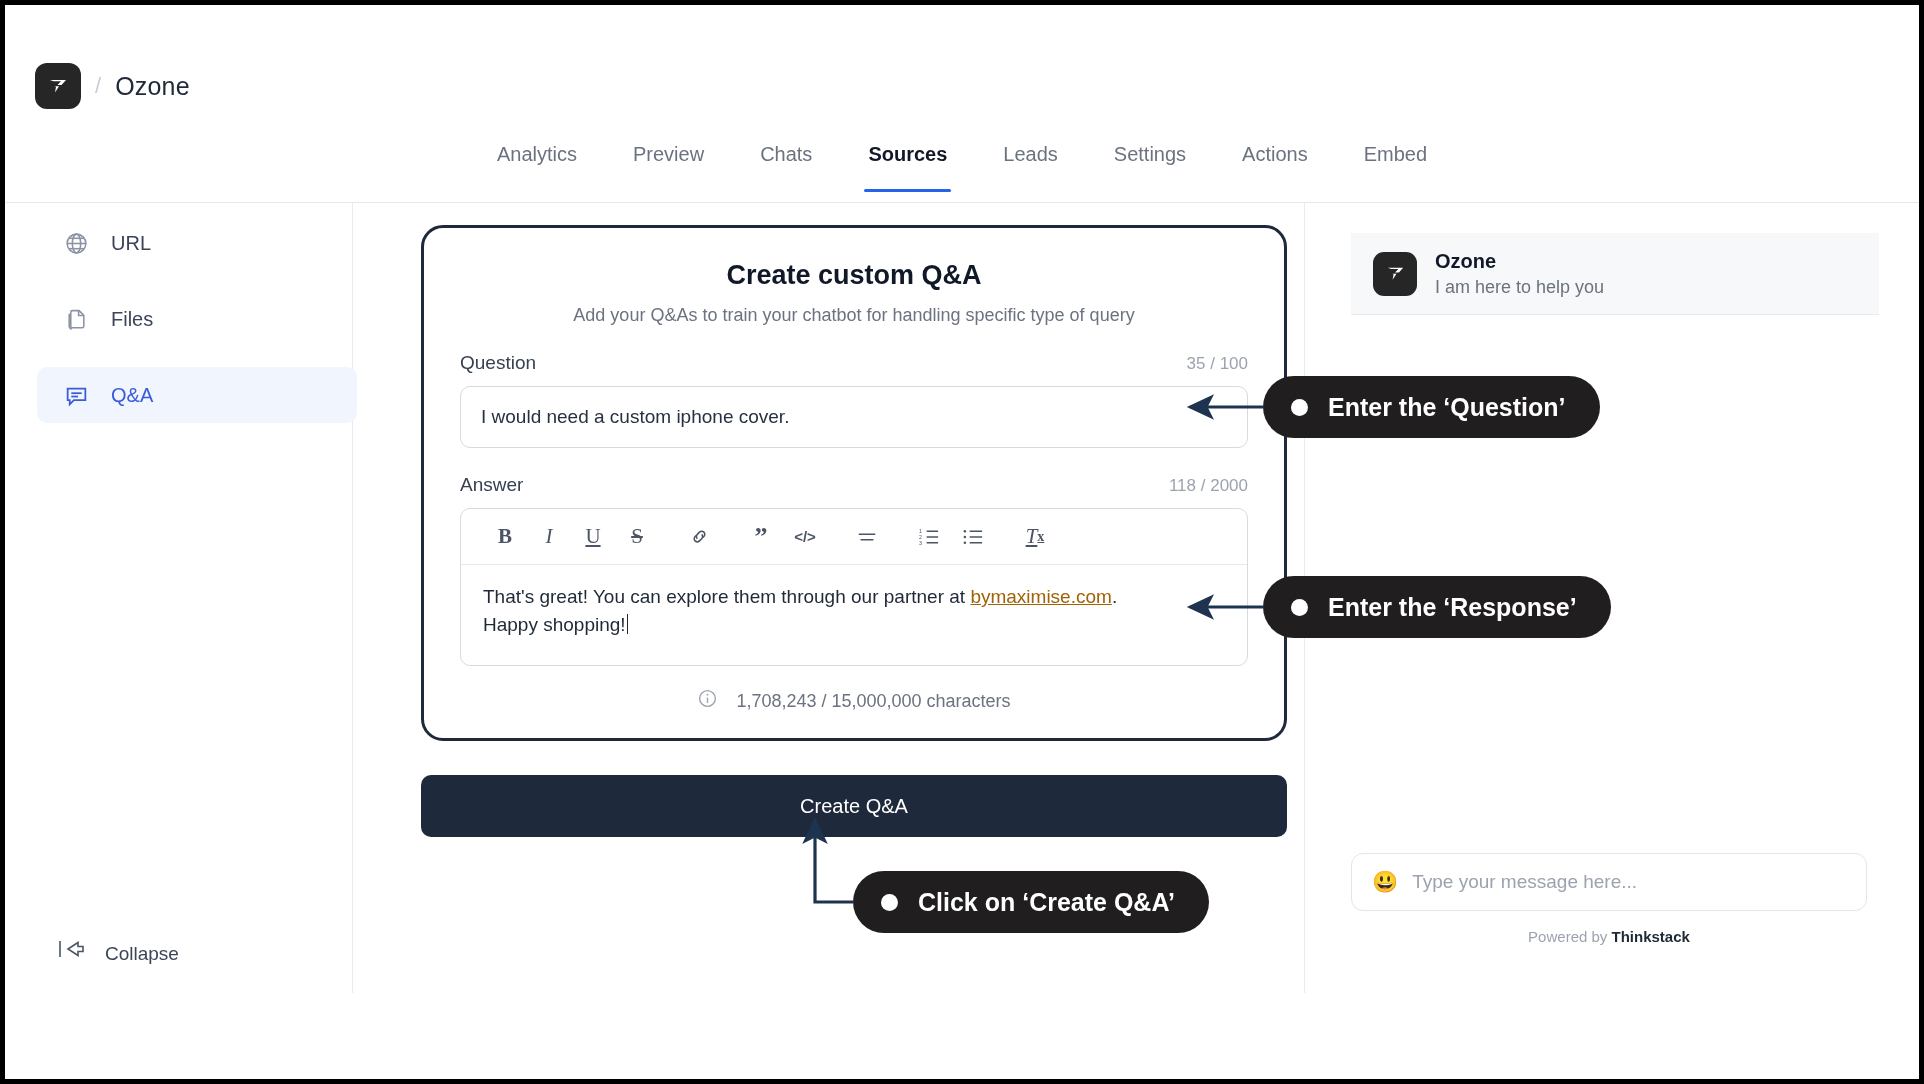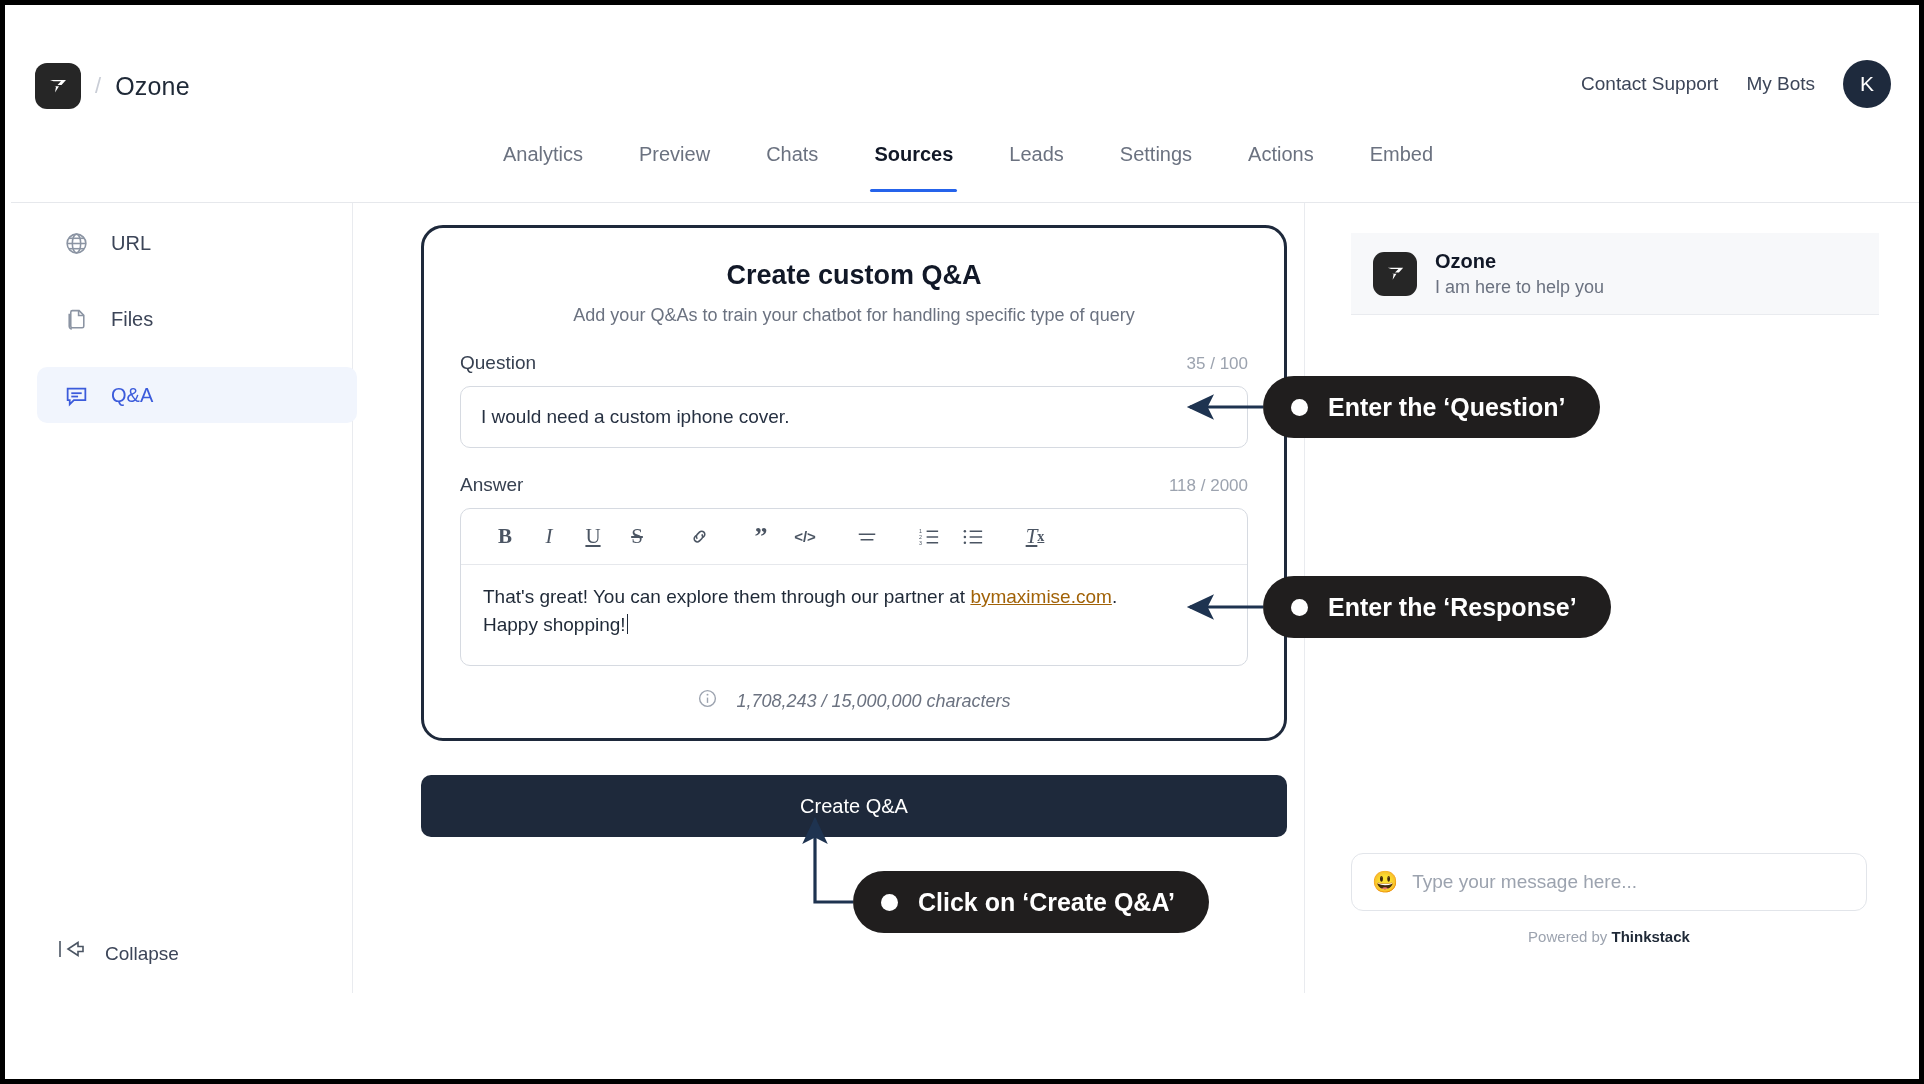--- a/index.html
+++ b/index.html
@@ -49,21 +49,21 @@
   .header-link { color: #3c4558; font-size: 19px; }
   .avatar {
     width: 48px; height: 48px; border-radius: 50%;
     background: #1e2a3d; color: #ffffff;
     display: flex; align-items: center; justify-content: center;
     font-size: 21px; font-weight: 500;
   }
 
   
   .tabs {
-    position: absolute; left: 6px; top: 116px;
+    position: absolute; left: 0; top: 116px;
     width: 100%; height: 82px;
     border-bottom: 1.5px solid #e6e8ec;
     display: flex; align-items: flex-start; justify-content: center;
     gap: 0px;
   }
   .tab {
     position: relative;
     padding: 22px 28px 26px 28px;
     font-size: 20px; color: #6b7280; white-space: nowrap;
   }
@@ -167,21 +167,21 @@
   }
   .editor-body a { color: #a16207; text-decoration: underline; }
   .caret {
     display: inline-block; width: 1.5px; height: 20px;
     background: #1f2937; vertical-align: -3px; margin-left: 1px;
   }
 
   .char-total {
     margin-top: 22px;
     display: flex; align-items: center; justify-content: center; gap: 18px;
-    font-size: 18px; color: #6b7280; font-style: italic;
+    font-size: 18px; color: #6b7280;
   }
 
   .create-btn {
     position: absolute; left: 0px; top: 572px;
     width: 866px; height: 62px;
     background: #1e293b; color: #ffffff;
     border-radius: 10px;
     display: flex; align-items: center; justify-content: center;
     font-size: 20px; font-weight: 500;
   }
@@ -258,25 +258,20 @@
   <div class="header">
     <div class="brand">
       <div class="logo-tile">
         <svg width="26" height="26" viewBox="0 0 26 26">
           <path d="M5 7 H21 L16.5 12 H12.5 L16 8.2 H8.5 Z" fill="#ffffff"></path>
           <path d="M9.5 13.2 H14 L10 19.5 L11 13.8 Z" fill="#ffffff"></path>
         </svg>
       </div>
       <span class="brand-slash">/</span>
       <span class="brand-name">Ozone</span>
-    </div>
-    <div class="header-right">
-      <span class="header-link">Contact Support</span>
-      <span class="header-link">My Bots</span>
-      <div class="avatar">K</div>
     </div>
   </div>
 
   <div class="tabs">
     <div class="tab">Analytics</div>
     <div class="tab">Preview</div>
     <div class="tab">Chats</div>
     <div class="tab active">Sources</div>
     <div class="tab">Leads</div>
     <div class="tab">Settings</div>

